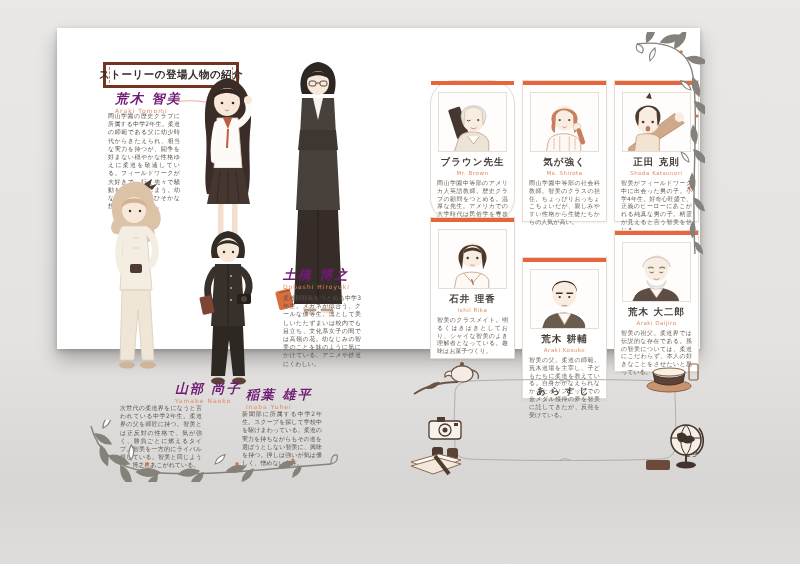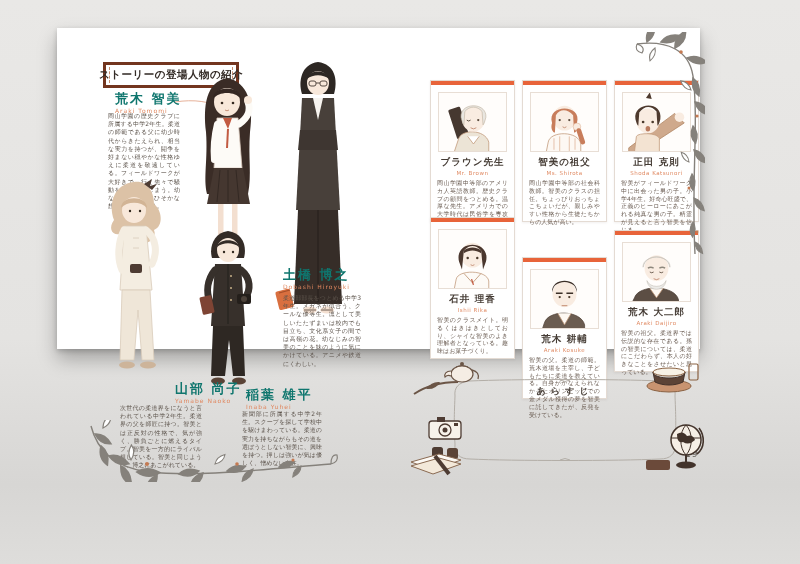--- a/index.html
+++ b/index.html
@@ -10,21 +10,21 @@
             box-shadow:0 10px 18px rgba(0,0,0,.28), 0 2px 5px rgba(0,0,0,.18); }
   .abs { position:absolute; }
   
   .badge { position:absolute; left:46px; top:34px; width:136px; height:26px; background:#fff;
            border:3px solid #73351f; display:flex; align-items:center; justify-content:center; }
   .badge::before, .badge::after { content:""; position:absolute; top:2px; bottom:2px; width:0;
            border-left:1px dashed #c78f70; }
   .badge::before { left:3px; } .badge::after { right:3px; }
   .badge-text { font-size:10.5px; font-weight:bold; color:#332b26; letter-spacing:.5px; white-space:nowrap; }
   
-  .char-name { font-size:13px; font-weight:bold; color:#0f766e; letter-spacing:2px; white-space:nowrap; line-height:1; }
+  .char-name { font-size:13px; font-weight:bold; color:#701a75; letter-spacing:2px; white-space:nowrap; line-height:1;font-style:italic; }
   .char-romaji { font-size:6px; color:#e0875f; letter-spacing:1px; margin-top:2px; white-space:nowrap; }
   .char-desc { font-size:6px; line-height:8.2px; color:#5d544c; text-align:justify; }
   
   .card { position:absolute; width:85px; height:142px; background:#fff; border:1px solid #e4dbd3;
           box-shadow:0 1px 2px rgba(90,70,60,.08); }
   .card-topbar { height:4px; width:100%; }
   .card-portrait { width:69px; height:60px; margin:7px auto 0 auto; border:1px solid #e8ded5; background:#fffdfb;
                    display:flex; align-items:center; justify-content:center; overflow:hidden; }
   .card-name { text-align:center; font-size:9.5px; font-weight:bold; color:#453c35; letter-spacing:1px; margin-top:4px; white-space:nowrap; }
   .card-romaji { text-align:center; font-size:5.5px; color:#e08a63; letter-spacing:.5px; margin-top:1px; }
@@ -183,21 +183,21 @@
         <use href="#leaf" transform="translate(214,46) rotate(155) scale(1.1)"></use>
         <use href="#leaf" transform="translate(16,8) rotate(-30) scale(1.2)" fill="#ffffff" stroke-width="1"></use>
         <use href="#leaf" transform="translate(44,40) rotate(-60) scale(1.2)" fill="#ffffff" stroke-width="1"></use>
         <use href="#leaf" transform="translate(128,44) rotate(-15) scale(1.1)" fill="#ffffff" stroke-width="1"></use>
       </g>
       <circle cx="60" cy="44" r="2" fill="#c57a52"></circle>
       <circle cx="150" cy="44" r="1.8" fill="#c57a52"></circle>
       <circle cx="206" cy="40" r="1.6" fill="#c57a52"></circle>
     </svg>
 
-    <div class="card" style="left:373px;top:52px;">
+    <div class="card" style="left:373px;top:52px;border-radius:24px;">
       <div class="card-topbar" style="background:#e8643a;"></div>
       <div class="card-portrait">
         <svg width="69" height="60" viewBox="0 0 70 62">
           <rect x="14" y="16" width="13" height="32" rx="1.5" fill="#463830" transform="rotate(-18 20 32)"></rect>
           <path d="M20,50 C22,38 48,38 52,52 L52,62 L16,62 Z" fill="#ece4d6" stroke="#c09878" stroke-width=".8"></path>
           <path d="M30,46 L36,54 L42,46" fill="#fff" stroke="#c09878" stroke-width=".8"></path>
           <ellipse cx="36" cy="28" rx="12" ry="13" fill="#f9ece1"></ellipse>
           <path d="M23,26 C22,10 50,10 49,26 C48,30 47,33 46,34 L45,20 C40,14 32,14 27,20 L26,34 C25,33 24,30 23,26 Z" fill="#e9e6e0" stroke="#bcae9c" stroke-width=".6"></path>
           <path d="M29,29 q2,2 4,0" fill="none" stroke="#5a4a3c" stroke-width="1"></path>
           <circle cx="41" cy="29" r="1.2" fill="#5a4a3c"></circle>
@@ -217,21 +217,21 @@
           <path d="M24,48 v12 M30,46 v16 M40,46 v16 M46,48 v12" stroke="#d9a888" stroke-width=".7"></path>
           <ellipse cx="35" cy="27" rx="12" ry="13" fill="#f9ece1"></ellipse>
           <path d="M22,32 C16,12 54,12 48,32 C50,38 47,42 45,42 L44,24 C38,17 30,17 26,24 L25,42 C23,42 20,38 22,32 Z" fill="#c87d5b"></path>
           <circle cx="30" cy="29" r="1.2" fill="#5a4a3c"></circle>
             <circle cx="40" cy="29" r="1.2" fill="#5a4a3c"></circle>
           <path d="M33,36 q2,2 4,0" fill="none" stroke="#b97b5f" stroke-width=".8"></path>
           <circle cx="48" cy="36" r="4" fill="#f9ece1" stroke="#d9a888" stroke-width=".5"></circle>
           <path d="M50,40 L54,52" stroke="#c87d5b" stroke-width="5" stroke-linecap="round"></path>
         </svg>
       </div>
-      <div class="card-name">智美の祖父</div>
+      <div class="card-name">気が強く</div>
       <div class="card-romaji">Ms. Shirota</div>
       <div class="card-desc">岡山学園中等部の社会科教師。智美のクラスの担任。ちょっぴりおっちょこちょいだが、親しみやすい性格から生徒たちからの人気が高い。</div>
     </div>
 
     <div class="card" style="left:557px;top:52px;">
       <div class="card-topbar" style="background:#e8643a;"></div>
       <div class="card-portrait">
         <svg width="69" height="60" viewBox="0 0 70 62">
           <path d="M6,58 L54,22 L64,32 L18,62 L6,62 Z" fill="#cfa98c" stroke="#b08663" stroke-width=".8"></path>
           <circle cx="59" cy="26" r="5" fill="#f9ece1"></circle>

